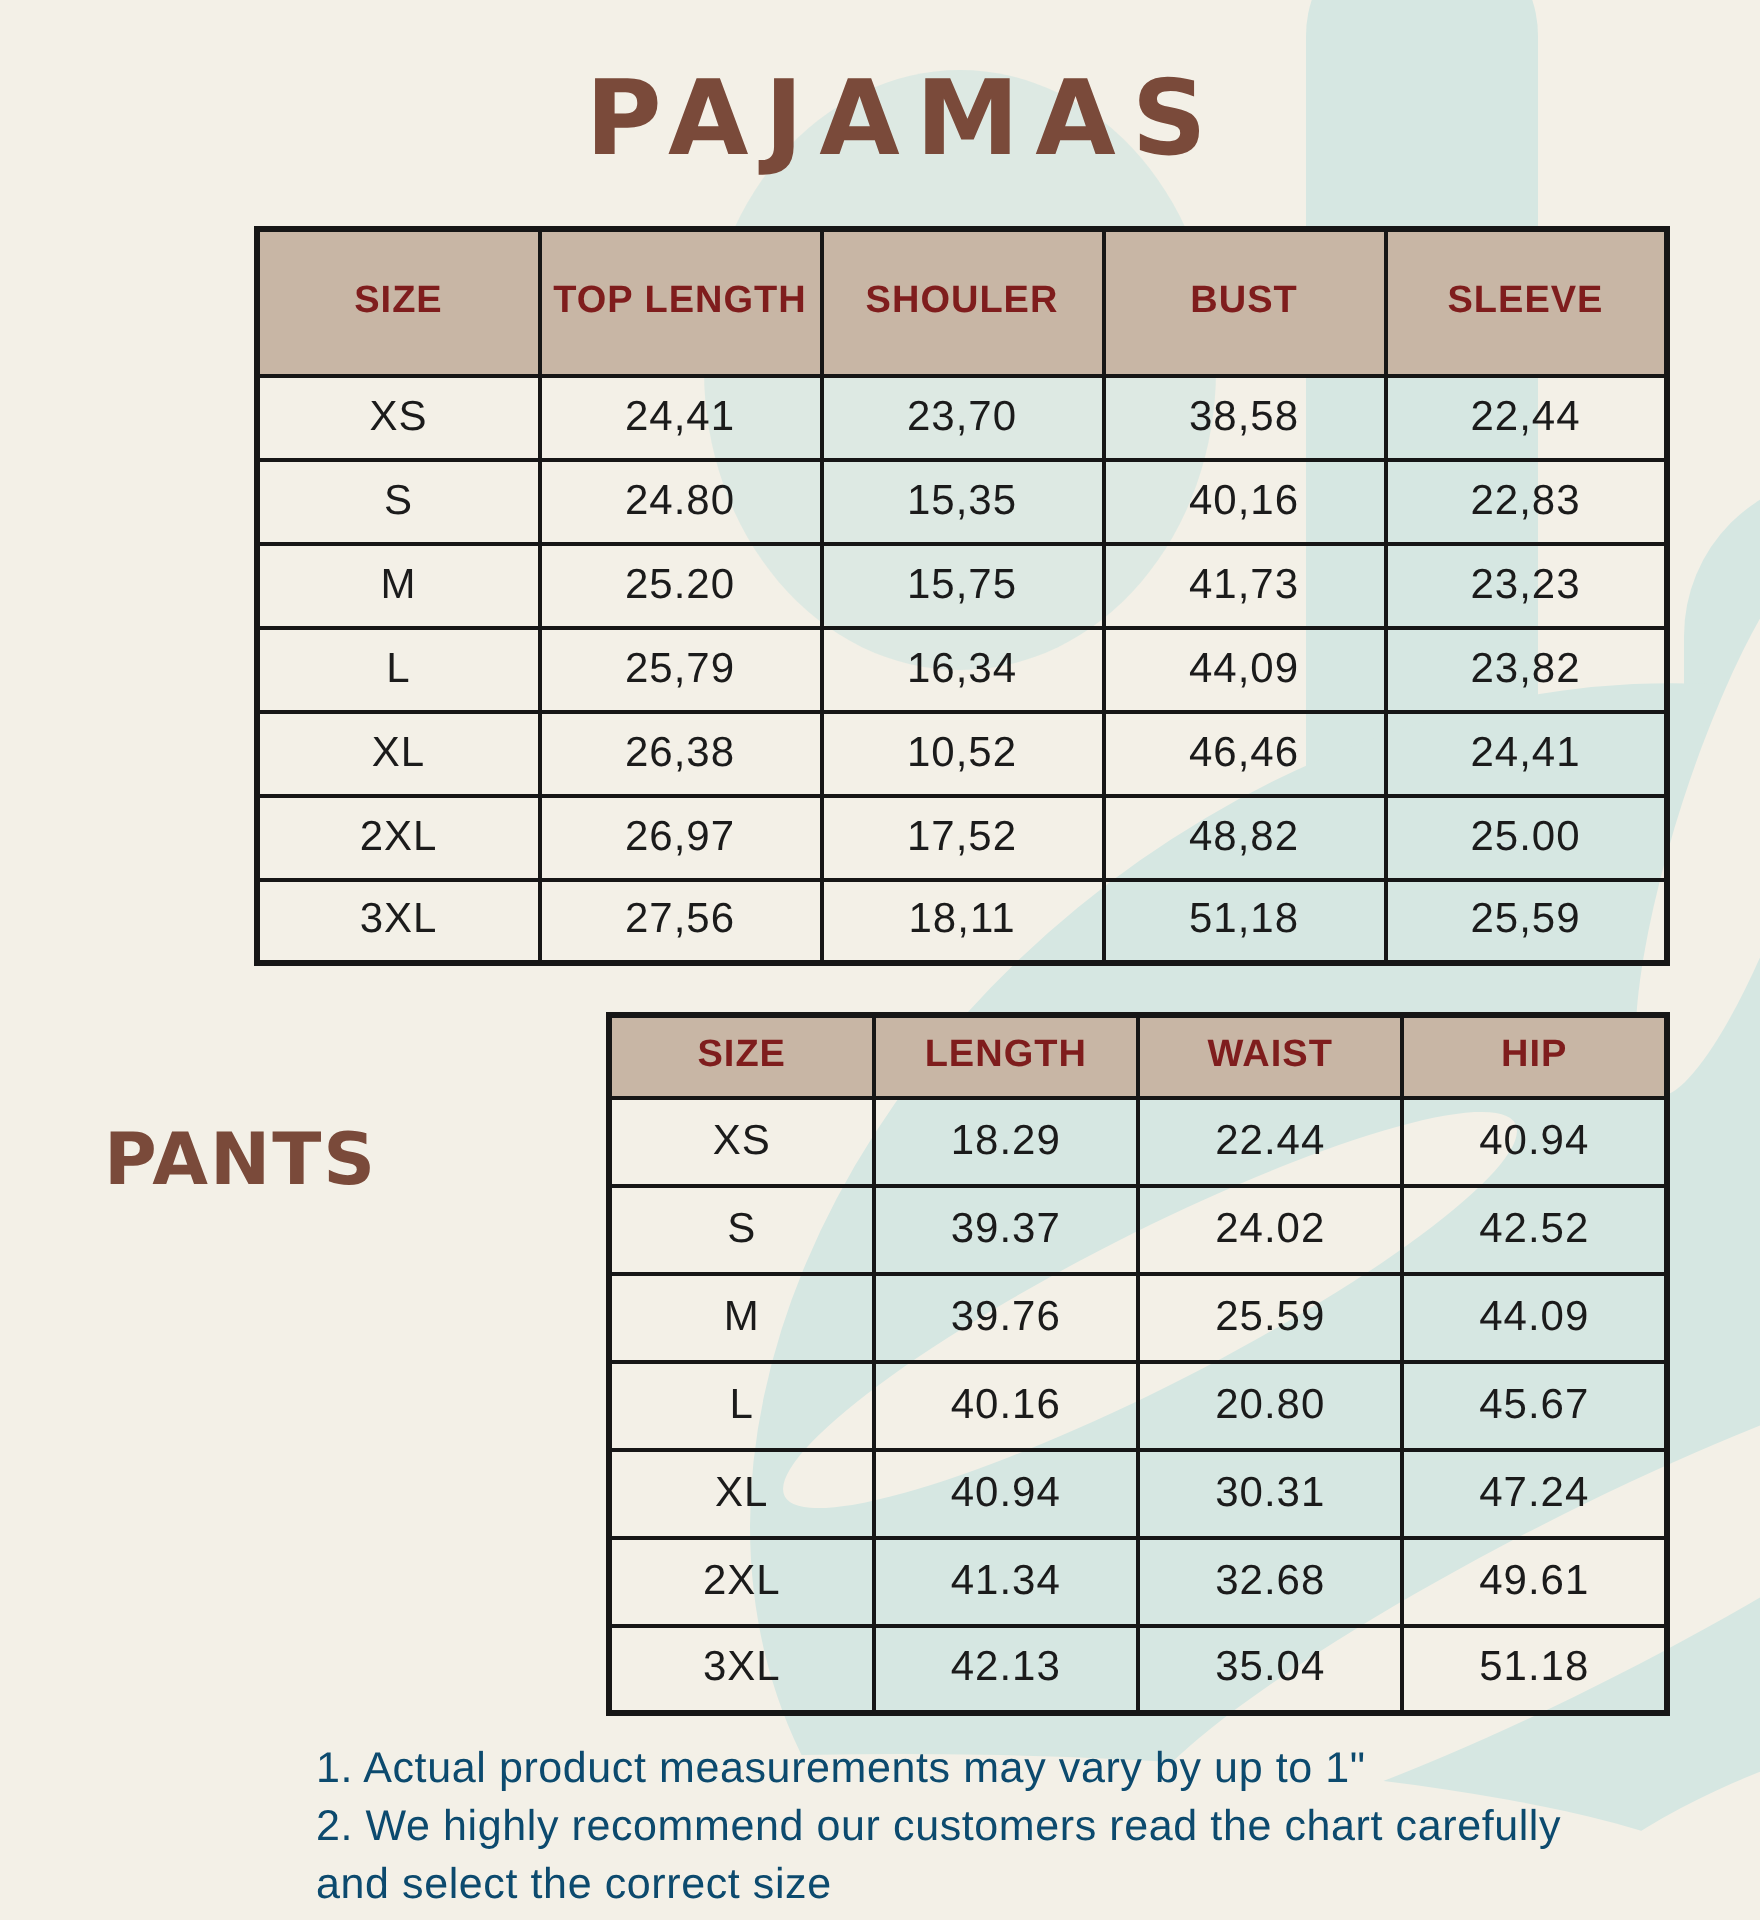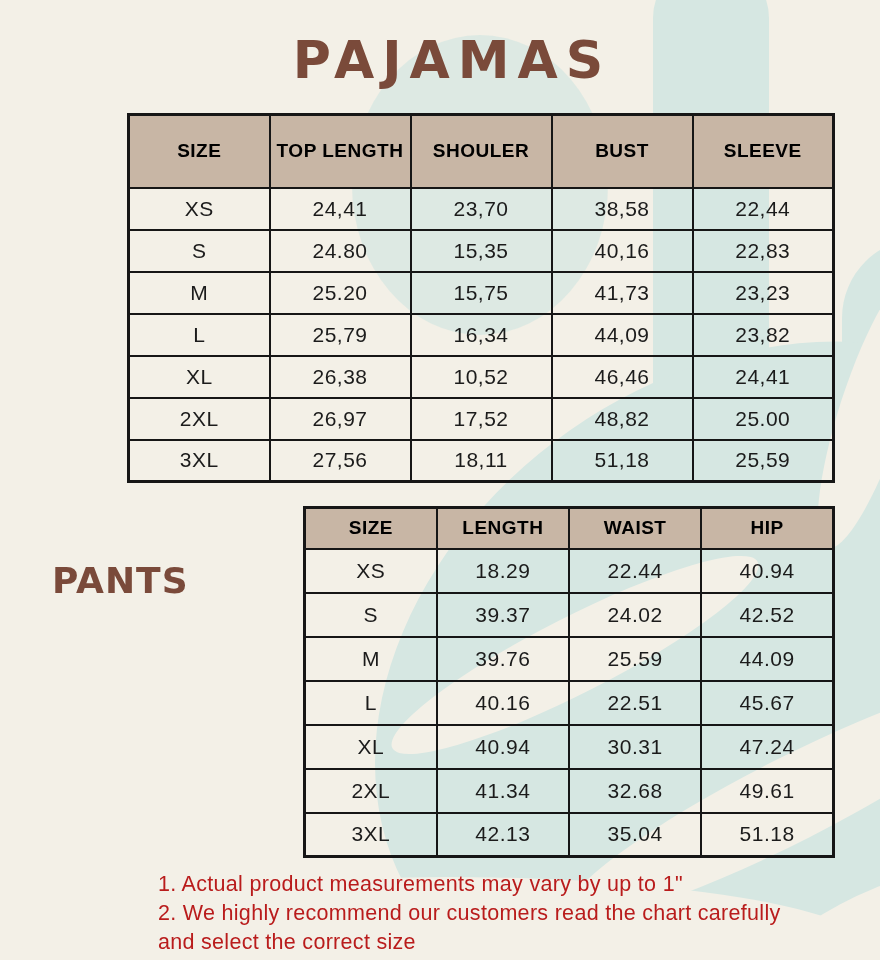--- a/index.html
+++ b/index.html
@@ -55,40 +55,40 @@
     text-align:center;
     vertical-align:middle;
     background:transparent;
   }
   table{border:3px solid #161616;}
   th{
     background:var(--header-tan);
     font-weight:bold;
     font-size:19px;
     letter-spacing:0.5px;
-    color:#000000;
+    color:#7f1d1d;
   }
   td{
     font-size:21px;
     letter-spacing:0.5px;
     color:#1b1b1b;
   }
   .t-top{left:127px;top:113px;width:708px;}
   .t-top th{height:73px;}
   .t-top td{height:42px;}
   .t-pants{left:303px;top:506px;width:532px;}
   .t-pants th{height:41px;}
   .t-pants td{height:44px;}
 
   .notes{
     position:absolute;
     left:158px;top:870px;
     font-size:21.5px;
     line-height:29px;
-    color:#b91c1c;
+    color:#0c4a6e;
     letter-spacing:0.3px;
   }
 </style>
 </head>
 <body>
 
 <svg class="bg" width="880" height="960" viewBox="0 0 880 960" aria-hidden="true">
 
   <ellipse cx="480" cy="185" rx="128" ry="150" fill="#d6e7e2" opacity="0.75"></ellipse>
 
@@ -198,21 +198,21 @@
         </tr>
         <tr>
           <td>M</td>
           <td>39.76</td>
           <td>25.59</td>
           <td>44.09</td>
         </tr>
         <tr>
           <td>L</td>
           <td>40.16</td>
-          <td>22.51</td>
+          <td>20.80</td>
           <td>45.67</td>
         </tr>
         <tr>
           <td>XL</td>
           <td>40.94</td>
           <td>30.31</td>
           <td>47.24</td>
         </tr>
         <tr>
           <td>2XL</td>

